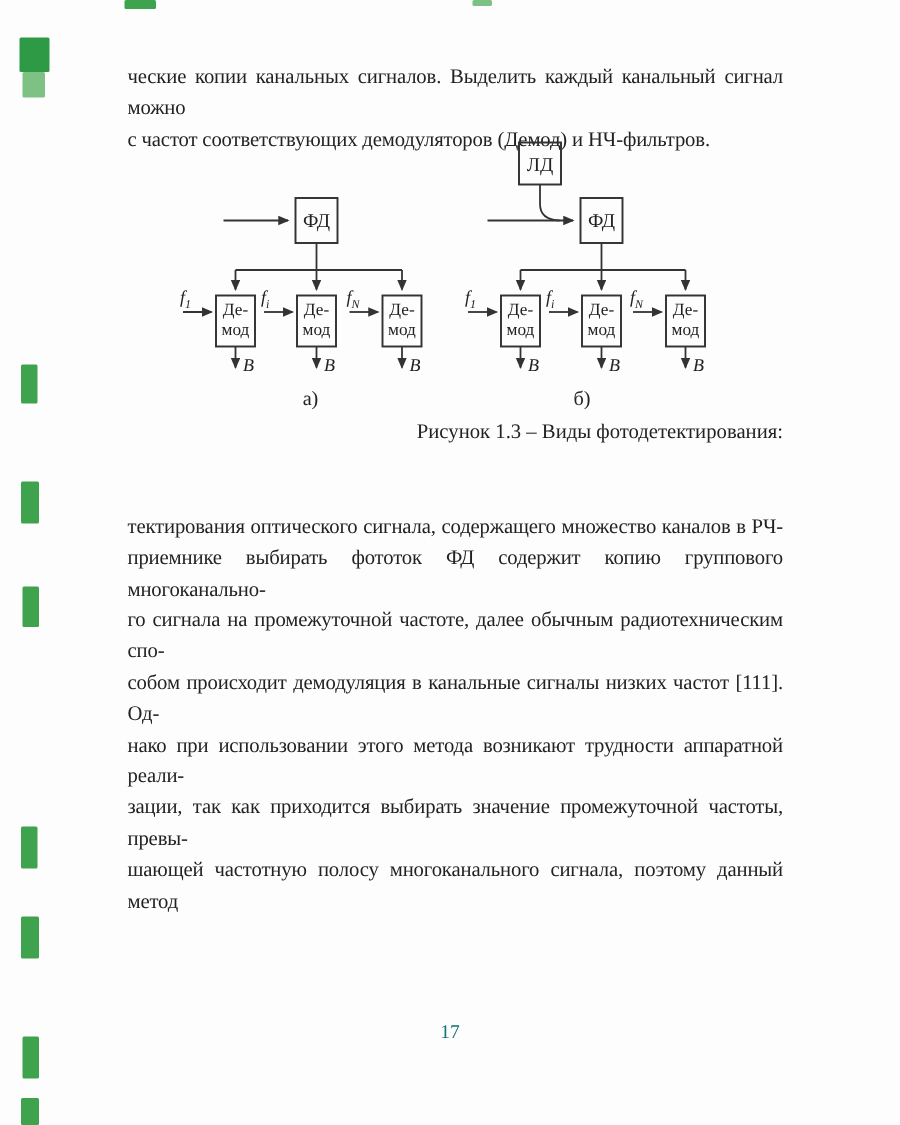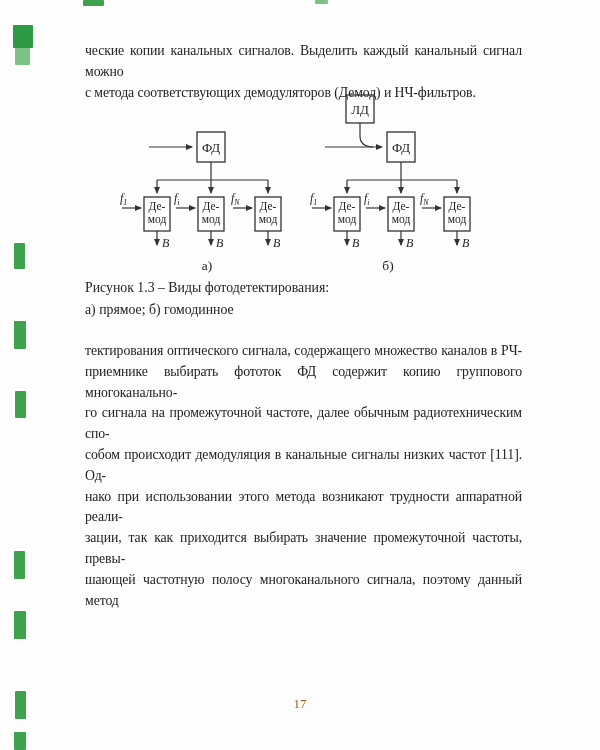--- a/index.html
+++ b/index.html
@@ -23,25 +23,25 @@
     line-height:20.8px;
     letter-spacing:-0.1px;
     white-space:nowrap;
   }
   .jline{
     white-space:normal;
     text-align:justify;
     text-align-last:justify;
   }
   .indent{padding-left:33px;}
-  .caption{position:absolute;left:85px;top:277px;width:437px;text-align:left;}
+  .caption{position:absolute;left:85px;top:277px;width:437px;text-align:right;}
   .caption .cline{font-size:13.8px;line-height:22px;}
   .pagenum{
-    position:absolute;left:0;top:696px;width:600px;
-    text-align:center;font-size:13px;color:#a16207;
+    position:absolute;left:0;top:680px;width:600px;
+    text-align:center;font-size:13px;color:#0f766e;
   }
   svg text{font-family:"Liberation Serif","DejaVu Serif",serif;fill:#222;}
   .blk{fill:none;stroke:#333;stroke-width:1.3px;}
   .wire{fill:none;stroke:#333;stroke-width:1.2px;}
 </style>
 </head>
 <body>
 
 <div class="page">
 
@@ -52,21 +52,21 @@
   <div class="gmark" style="left:14px;top:243px;width:11px;height:26px"></div>
   <div class="gmark" style="left:14px;top:321px;width:12px;height:28px"></div>
   <div class="gmark" style="left:15px;top:391px;width:11px;height:27px"></div>
   <div class="gmark" style="left:14px;top:551px;width:11px;height:28px"></div>
   <div class="gmark" style="left:14px;top:611px;width:12px;height:28px"></div>
   <div class="gmark" style="left:15px;top:691px;width:11px;height:28px"></div>
   <div class="gmark" style="left:14px;top:732px;width:12px;height:18px"></div>
 
   <div class="textblock" style="top:41px">
     <div class="line jline">ческие копии канальных сигналов. Выделить каждый канальный сигнал можно</div>
-    <div class="line">с метода соответствующих демодуляторов (Демод) и НЧ-фильтров.</div>
+    <div class="line">с частот соответствующих демодуляторов (Демод) и НЧ-фильтров.</div>
   </div>
 
   <svg width="437" height="190" viewBox="0 0 437 190" style="position:absolute;left:85px;top:90px">
     <defs>
       <marker id="ah" markerWidth="9" markerHeight="8" refX="6.5" refY="3.2" orient="auto" markerUnits="userSpaceOnUse">
         <path d="M0,0 L7.5,3.2 L0,6.4 Z" fill="#333"></path>
       </marker>
     </defs>
 
     <g>
@@ -134,21 +134,20 @@
       <text x="335" y="112" font-size="12" font-style="italic"><tspan>f</tspan><tspan font-size="8" dy="3">N</tspan></text>
       <line class="wire" x1="372" y1="141" x2="372" y2="155" marker-end="url(#ah)"></line>
       <text x="377" y="157" font-size="12" font-style="italic">B</text>
 
       <text x="303" y="180" text-anchor="middle" font-size="13.5">б)</text>
     </g>
   </svg>
 
   <div class="caption">
     <div class="cline">Рисунок 1.3 – Виды фотодетектирования:</div>
-    <div class="cline">а) прямое; б) гомодинное</div>
   </div>
 
   <div class="textblock" style="top:341px">
     <div class="line jline">тектирования оптического сигнала, содержащего множество каналов в РЧ-</div>
     <div class="line jline">приемнике выбирать фототок ФД содержит копию группового многоканально-</div>
     <div class="line jline">го сигнала на промежуточной частоте, далее обычным радиотехническим спо-</div>
     <div class="line jline">собом происходит демодуляция в канальные сигналы низких частот [111]. Од-</div>
     <div class="line jline">нако при использовании этого метода возникают трудности аппаратной реали-</div>
     <div class="line jline">зации, так как приходится выбирать значение промежуточной частоты, превы-</div>
     <div class="line jline">шающей частотную полосу многоканального сигнала, поэтому данный метод</div>

